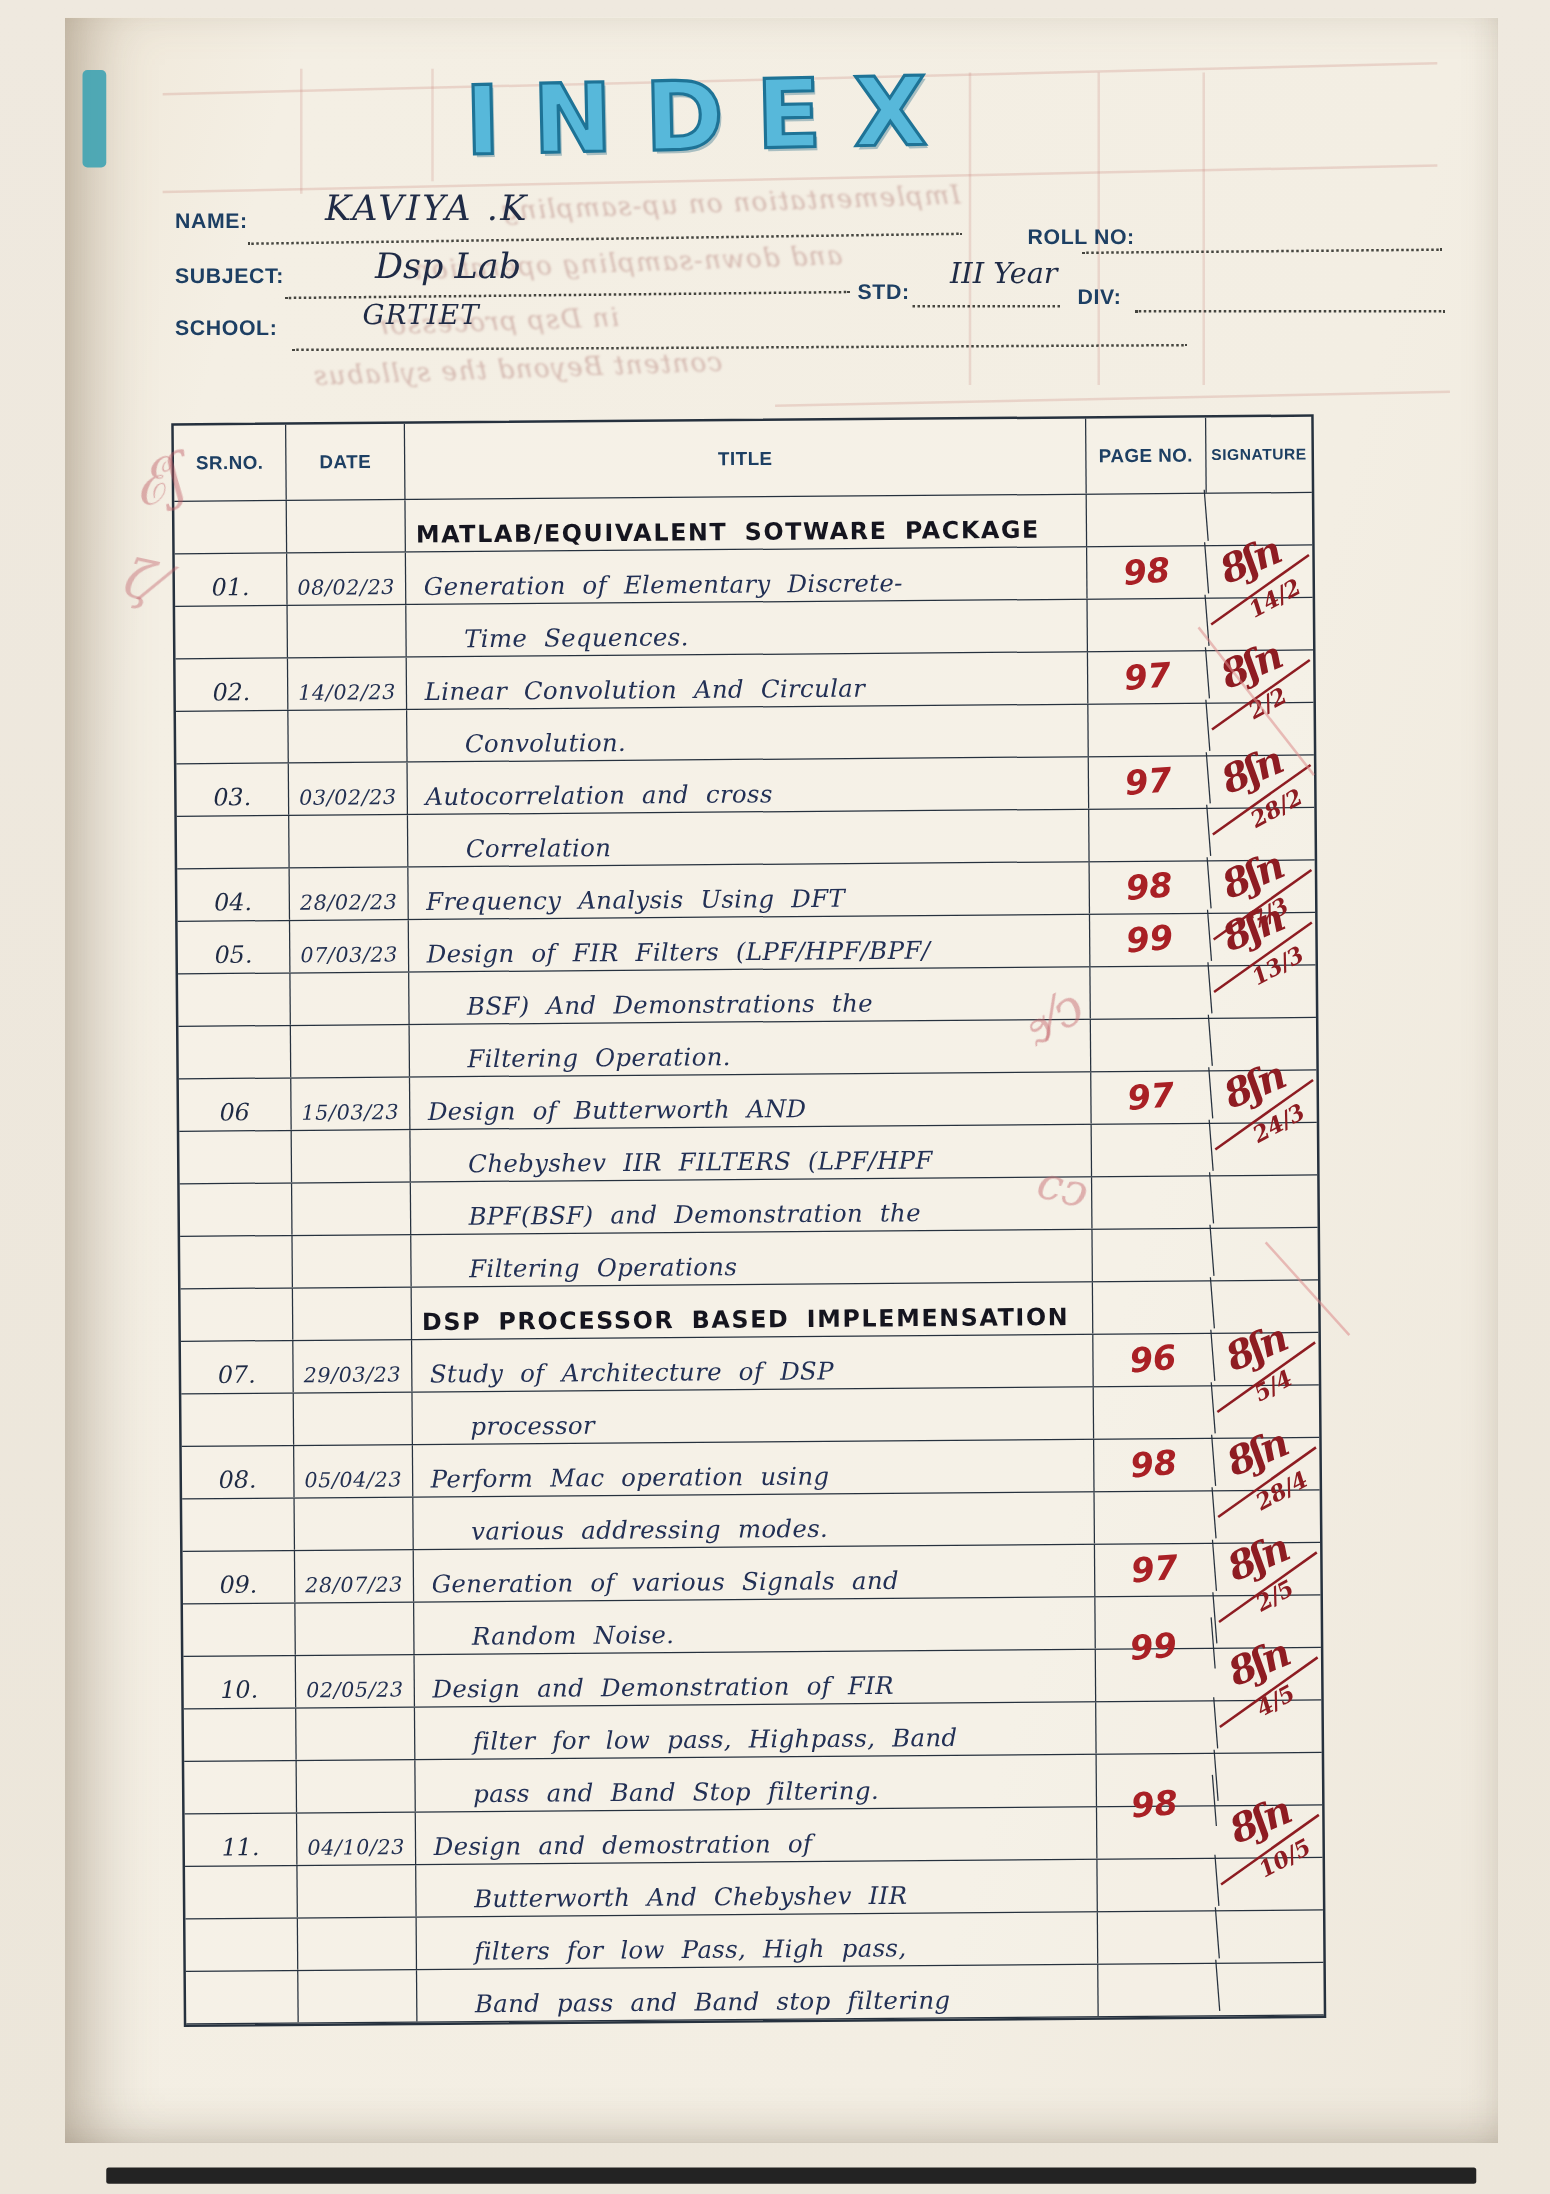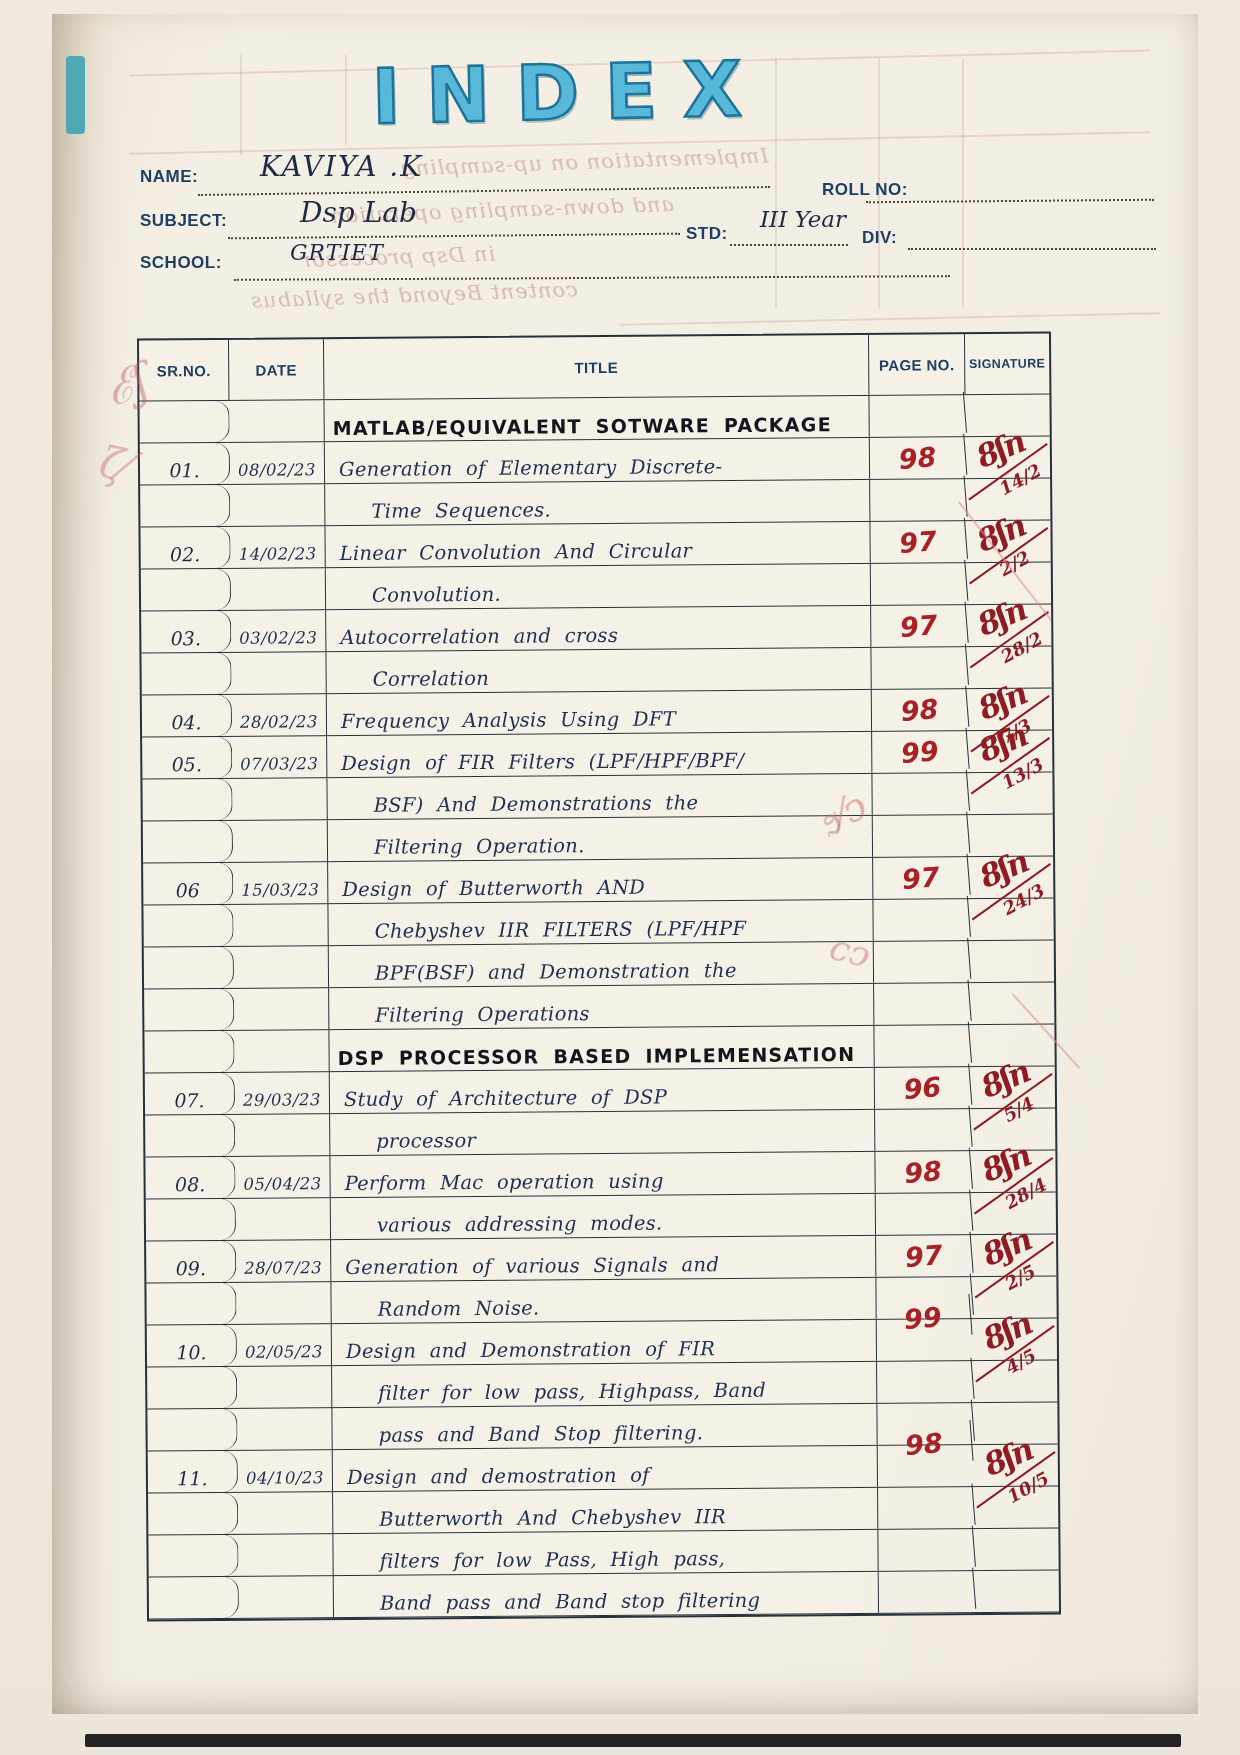--- a/index.html
+++ b/index.html
@@ -42,21 +42,21 @@
   #thead{display:grid;grid-template-columns:90px 95px 545px 96px 84px;height:60px;
          border-bottom:1.6px solid #26313e;}
   #thead .hc{display:flex;align-items:center;justify-content:center;color:#1d3f63;
          font-weight:700;font-size:15px;letter-spacing:.4px;border-right:1.6px solid #26313e;}
   #thead .hc:last-child{border-right:none;font-size:12.5px;}
   .table-line{display:grid;grid-template-columns:90px 95px 545px 96px 84px;height:41px;
          border-bottom:1.5px solid #26313e;position:relative;}
   .cell{border-right:1.5px solid #26313e;position:relative;overflow:visible;}
   .cell:last-child{border-right:none;}
   .sr{display:flex;align-items:flex-end;justify-content:center;padding-bottom:3px;
-      font-family:"DejaVu Serif",serif;font-style:italic;font-size:19px;color:#1e2a44;border-radius:15px;}
+      font-family:"DejaVu Serif",serif;font-style:italic;font-size:19px;color:#1e2a44;}
   .dt{display:flex;align-items:flex-end;justify-content:center;padding-bottom:4px;
       font-family:"DejaVu Serif",serif;font-style:italic;font-size:16.5px;color:#223052;
       letter-spacing:.5px;}
   .tt{display:flex;align-items:flex-end;padding:0 0 2px 14px;white-space:nowrap;z-index:2;}
   .tt.hand-title{font-family:"DejaVu Serif",serif;font-style:italic;font-size:19.5px;
       color:#223055;word-spacing:7px;letter-spacing:.3px;}
   .tt.cont{padding-left:46px;}
   .tt.section-title{font-family:"DejaVu Sans",sans-serif;font-size:19px;font-weight:600;
       color:#15151f;letter-spacing:1.3px;word-spacing:6px;padding-left:8px;}
   .pg{display:flex;align-items:center;justify-content:center;

